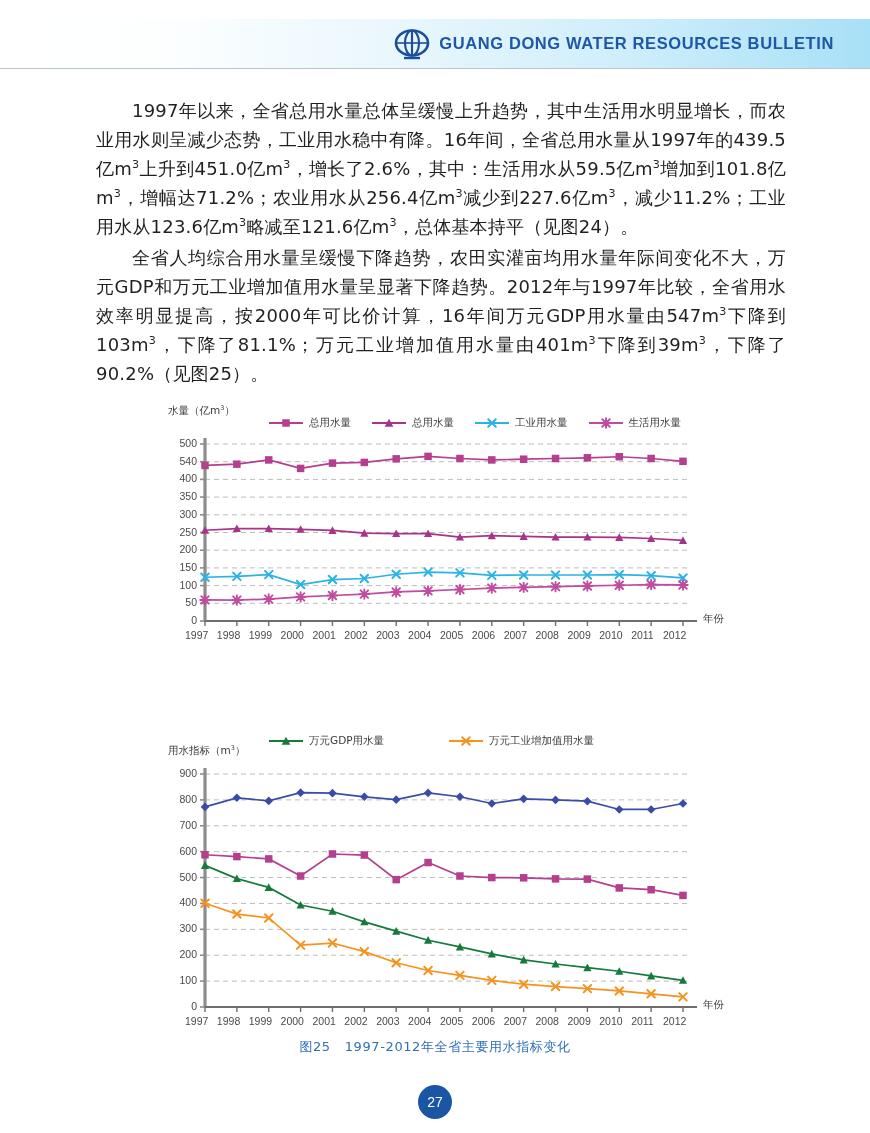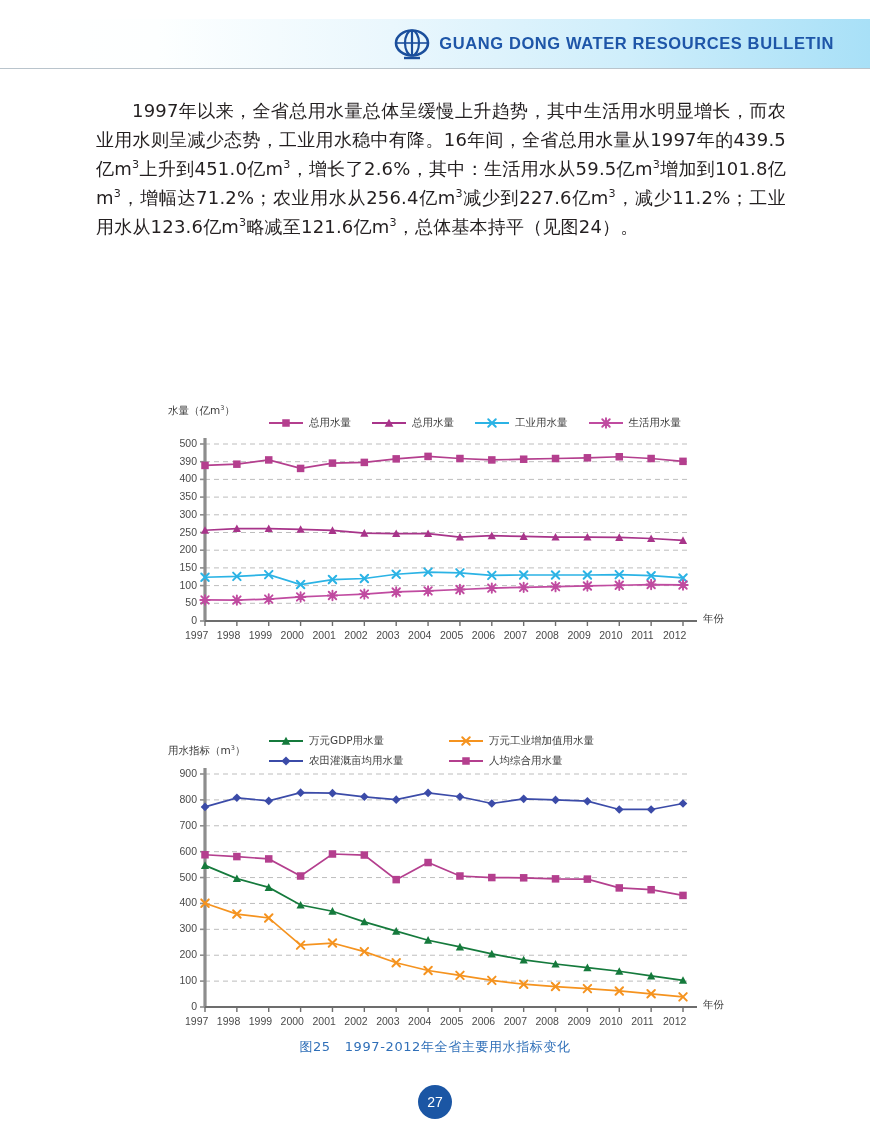--- a/index.html
+++ b/index.html
@@ -123,20 +123,21 @@
         <line x1="5" y1="15" x2="37" y2="15" stroke="#1b4f9c" stroke-width="1.6"></line>
         <line x1="13" y1="30" x2="29" y2="30" stroke="#1b4f9c" stroke-width="2.4"></line>
       </svg>
     </span>
     <span class="header-title">GUANG DONG WATER RESOURCES BULLETIN</span>
   </div>
 </div>
 
 <div class="content">
   <p class="para" id="p1">1997年以来，全省总用水量总体呈缓慢上升趋势，其中生活用水明显增长，而农业用水则呈减少态势，工业用水稳中有降。16年间，全省总用水量从1997年的439.5亿m<sup>3</sup>上升到451.0亿m<sup>3</sup>，增长了2.6%，其中：生活用水从59.5亿m<sup>3</sup>增加到101.8亿m<sup>3</sup>，增幅达71.2%；农业用水从256.4亿m<sup>3</sup>减少到227.6亿m<sup>3</sup>，减少11.2%；工业用水从123.6亿m<sup>3</sup>略减至121.6亿m<sup>3</sup>，总体基本持平（见图24）。</p>
+  <p class="para" id="p2">全省人均综合用水量呈缓慢下降趋势，农田实灌亩均用水量年际间变化不大，万元GDP和万元工业增加值用水量呈显著下降趋势。2012年与1997年比较，全省用水效率明显提高，按2000年可比价计算，16年间万元GDP用水量由547m<sup>3</sup>下降到103m<sup>3</sup>，下降了81.1%；万元工业增加值用水量由401m<sup>3</sup>下降到39m<sup>3</sup>，下降了90.2%（见图25）。</p>
 </div>
 
 <div class="figure" style="top:396px;">
   <div class="chart-wrap" id="chart1-wrap" style="height:260px;">
       <svg width="870" height="260" viewBox="0 0 870 260" style="position:absolute;left:0;top:0;">
         <line x1="205" y1="207.3" x2="691" y2="207.3" stroke="#bdbdbd" stroke-width="1" stroke-dasharray="5,4"></line>
         <line x1="205" y1="189.6" x2="691" y2="189.6" stroke="#bdbdbd" stroke-width="1" stroke-dasharray="5,4"></line>
         <line x1="205" y1="171.9" x2="691" y2="171.9" stroke="#bdbdbd" stroke-width="1" stroke-dasharray="5,4"></line>
         <line x1="205" y1="154.2" x2="691" y2="154.2" stroke="#bdbdbd" stroke-width="1" stroke-dasharray="5,4"></line>
         <line x1="205" y1="136.5" x2="691" y2="136.5" stroke="#bdbdbd" stroke-width="1" stroke-dasharray="5,4"></line>
@@ -245,21 +246,21 @@
       </svg>
       <div class="tick-lbl ylbl" style="left: 153px; top: 218px; width: 44px;">0</div>
       <div class="tick-lbl ylbl" style="left: 153px; top: 200.3px; width: 44px;">50</div>
       <div class="tick-lbl ylbl" style="left: 153px; top: 182.6px; width: 44px;">100</div>
       <div class="tick-lbl ylbl" style="left: 153px; top: 164.9px; width: 44px;">150</div>
       <div class="tick-lbl ylbl" style="left: 153px; top: 147.2px; width: 44px;">200</div>
       <div class="tick-lbl ylbl" style="left: 153px; top: 129.5px; width: 44px;">250</div>
       <div class="tick-lbl ylbl" style="left: 153px; top: 111.8px; width: 44px;">300</div>
       <div class="tick-lbl ylbl" style="left: 153px; top: 94.1px; width: 44px;">350</div>
       <div class="tick-lbl ylbl" style="left: 153px; top: 76.4px; width: 44px;">400</div>
-      <div class="tick-lbl ylbl" style="left: 153px; top: 58.7px; width: 44px;">390</div>
+      <div class="tick-lbl ylbl" style="left: 153px; top: 58.7px; width: 44px;">540</div>
       <div class="tick-lbl ylbl" style="left: 153px; top: 41px; width: 44px;">500</div>
       <div class="tick-lbl xlbl" style="left: 185px; top: 233px; width: 40px;">1997</div>
       <div class="tick-lbl xlbl" style="left: 216.867px; top: 233px; width: 40px;">1998</div>
       <div class="tick-lbl xlbl" style="left: 248.733px; top: 233px; width: 40px;">1999</div>
       <div class="tick-lbl xlbl" style="left: 280.6px; top: 233px; width: 40px;">2000</div>
       <div class="tick-lbl xlbl" style="left: 312.467px; top: 233px; width: 40px;">2001</div>
       <div class="tick-lbl xlbl" style="left: 344.333px; top: 233px; width: 40px;">2002</div>
       <div class="tick-lbl xlbl" style="left: 376.2px; top: 233px; width: 40px;">2003</div>
       <div class="tick-lbl xlbl" style="left: 408.067px; top: 233px; width: 40px;">2004</div>
       <div class="tick-lbl xlbl" style="left: 439.933px; top: 233px; width: 40px;">2005</div>
@@ -451,35 +452,19 @@
           <span>万元GDP用水量</span>
         </div>
         <div class="item" style="min-width: 160px;">
           <span class="swatch"><svg width="36" height="12" viewBox="0 0 36 12">
           <line x1="1" y1="6" x2="35" y2="6" stroke="#f5931f" stroke-width="1.8"></line>
           <path d="M14.25,2.25 L21.75,9.75 M21.75,2.25 L14.25,9.75" stroke="#f5931f" stroke-width="2" fill="none" stroke-linecap="round"></path>
         </svg></span>
           <span>万元工业增加值用水量</span>
         </div>
       </div>
-      <div class="legend" style="left: 268px; top: 28px;">
-        <div class="item" style="min-width: 160px;">
-          <span class="swatch"><svg width="36" height="12" viewBox="0 0 36 12">
-          <line x1="1" y1="6" x2="35" y2="6" stroke="#3b4ba8" stroke-width="1.8"></line>
-          <polygon points="18,1.45 22.55,6 18,10.55 13.45,6" fill="#3b4ba8"></polygon>
-        </svg></span>
-          <span>农田灌溉亩均用水量</span>
-        </div>
-        <div class="item" style="min-width: 160px;">
-          <span class="swatch"><svg width="36" height="12" viewBox="0 0 36 12">
-          <line x1="1" y1="6" x2="35" y2="6" stroke="#b43f8e" stroke-width="1.8"></line>
-          <rect x="14.25" y="2.25" width="7.5" height="7.5" fill="#b43f8e"></rect>
-        </svg></span>
-          <span>人均综合用水量</span>
-        </div>
-      </div>
     </div>
   <div class="fig-caption">
     <span>图25</span><span class="gap"></span><span>1997-2012年全省主要用水指标变化</span>
   </div>
 </div>
 
 <div class="pagenum">27</div>
 
 </body></html>

